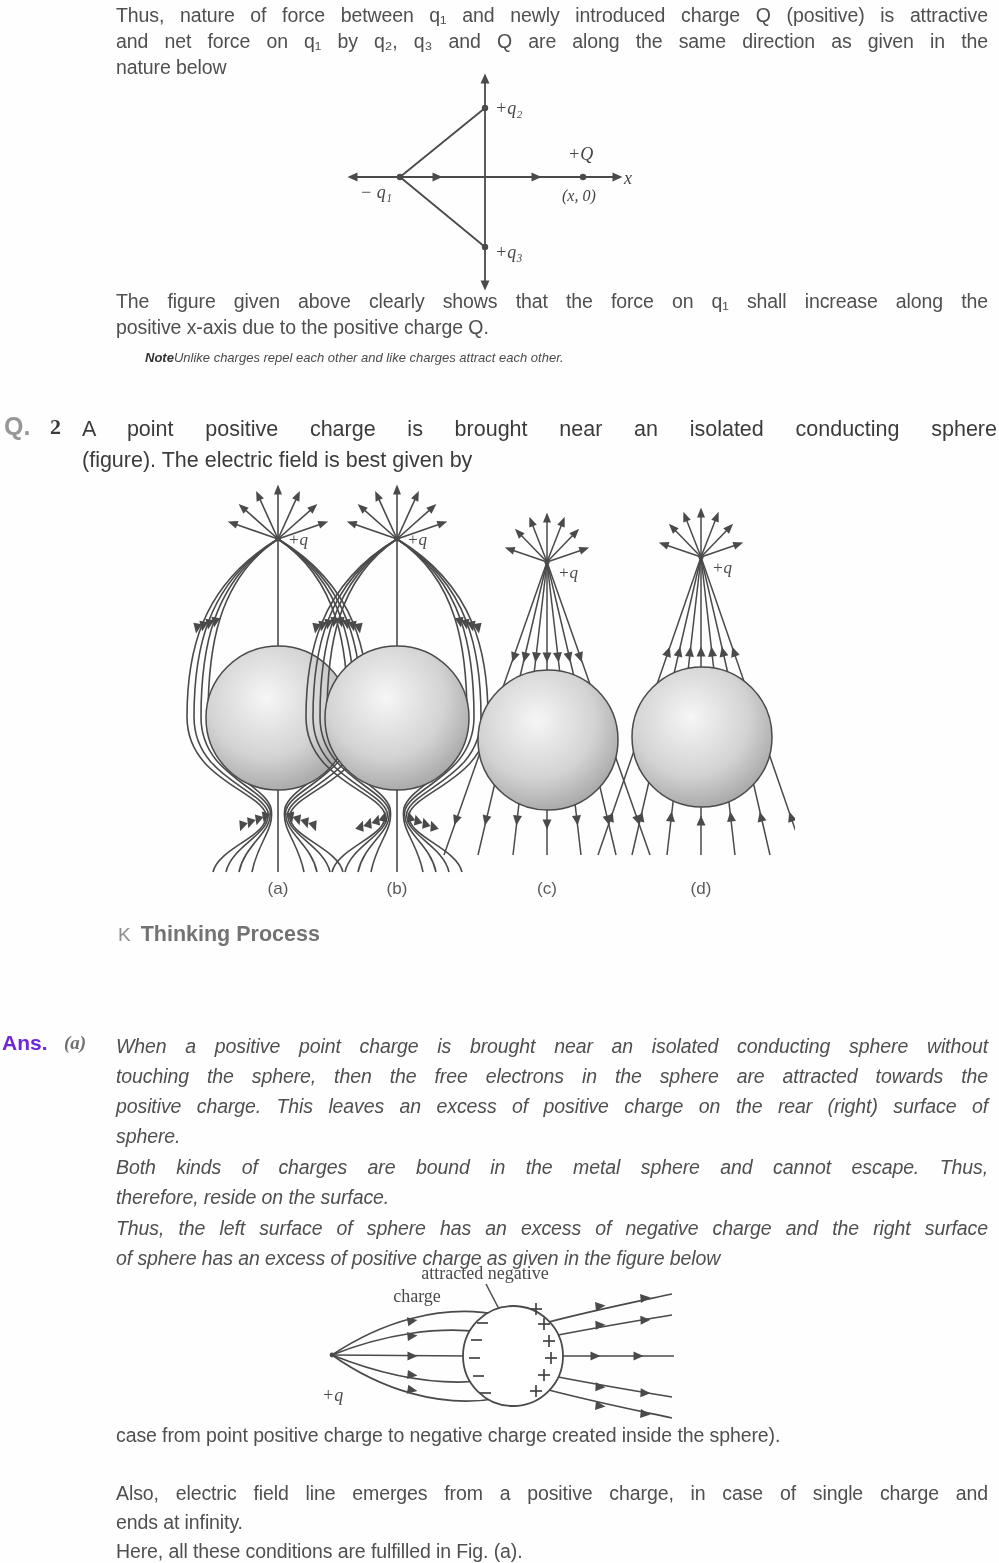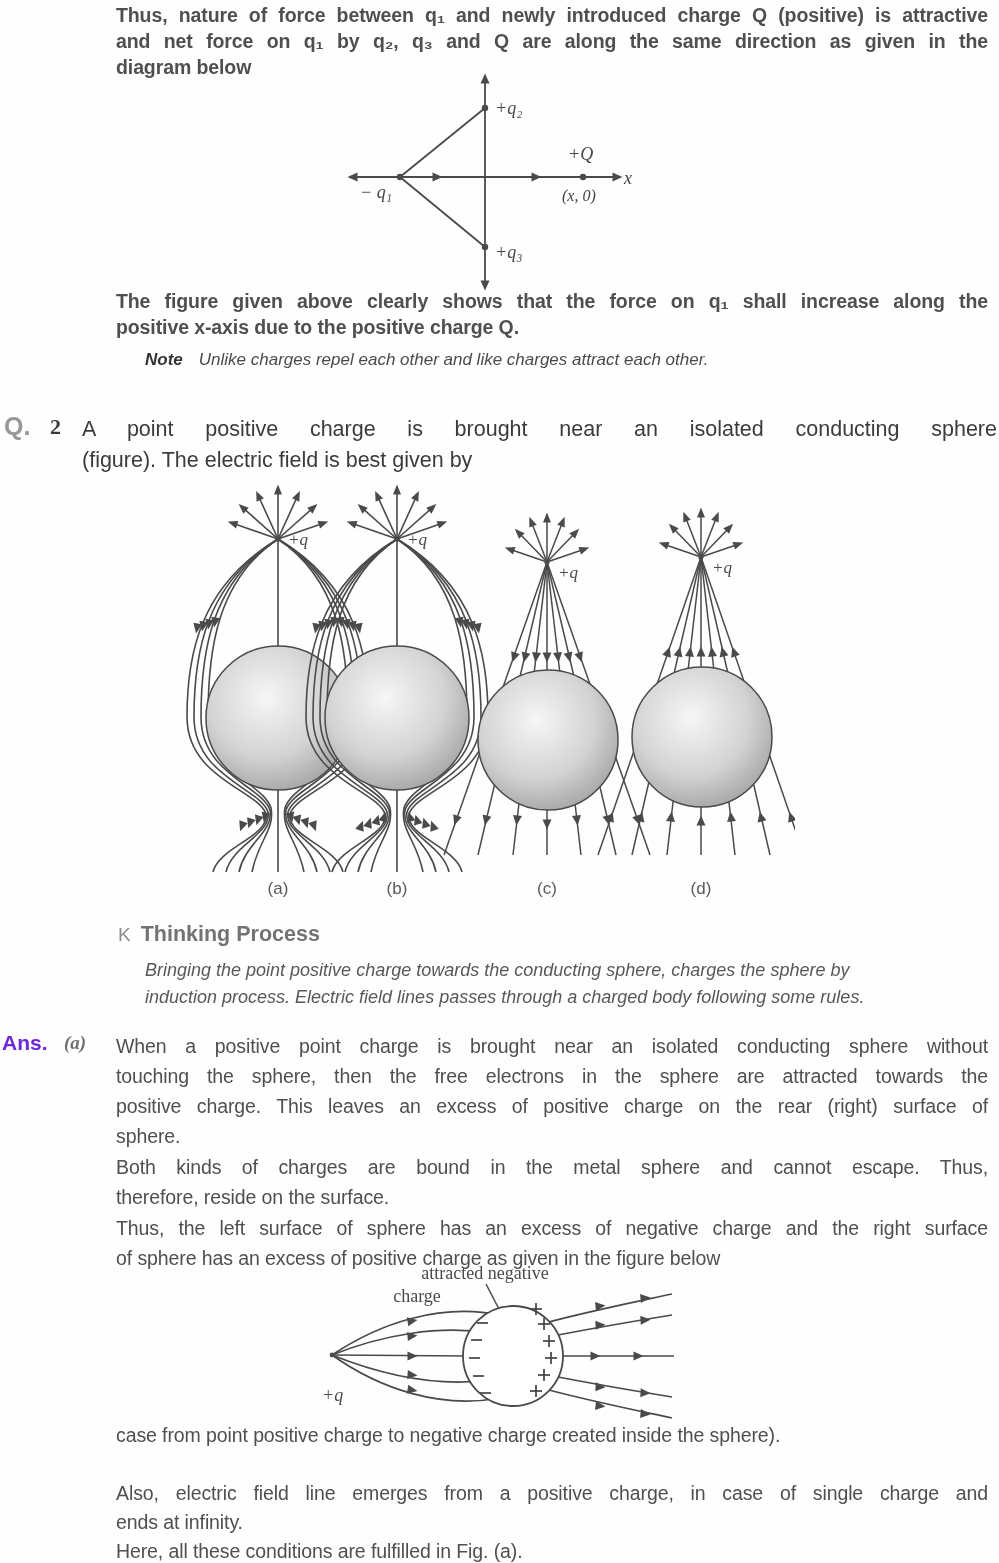--- a/index.html
+++ b/index.html
@@ -1,22 +1,22 @@
 <!DOCTYPE html>
 <html><head>
 <meta charset="utf-8">
 <style>
   html,body{margin:0;padding:0;background:#ffffff;}
   .page{position:relative;width:999px;height:1563px;background:#fefefe;overflow:hidden;
         font-family:"Liberation Sans","DejaVu Sans",sans-serif;color:#4f4f4f;}
   .tb{position:absolute;left:116px;width:872px;font-size:19.5px;color:#4f4f4f;letter-spacing:-0.1px;}
-  .lh26{line-height:26px;font-weight:bold;} .lh27{line-height:27px;} .lh29{line-height:29px;} .lh30{line-height:30px;}
+  .lh26{line-height:26px;} .lh27{line-height:27px;} .lh29{line-height:29px;} .lh30{line-height:30px;font-style:italic;}
   .jl{text-align:justify;text-align-last:justify;}
   .ll{text-align:left;}
-  .noterow{position:absolute;left:145px;top:350px;font-size:17px;font-style:italic;color:#4a4a4a;display:flex;gap:16px;}
+  .noterow{position:absolute;left:145px;top:350px;font-size:13px;font-style:italic;color:#4a4a4a;display:flex;}
   .noterow .nlab{font-weight:bold;color:#333;}
   .qlab{position:absolute;left:4px;top:412px;font-size:25px;font-weight:bold;color:#979797;}
   .qnum{position:absolute;left:50px;top:414px;font-size:22px;font-weight:bold;color:#3a3a3a;
         font-family:"Liberation Serif","DejaVu Serif",serif;}
   .qtext{position:absolute;left:82px;top:414px;width:915px;font-size:21.5px;line-height:31px;color:#3b3b3b;}
   .thinkrow{position:absolute;left:118px;top:922px;display:flex;align-items:baseline;gap:10px;}
   .thinkicon{font-size:19px;color:#8d8d8d;}
   .thinktitle{font-size:21.5px;font-weight:bold;color:#737373;}
   .thinklines{position:absolute;left:145px;top:957px;width:805px;font-size:18px;font-style:italic;color:#585858;}
   .anslab{position:absolute;left:2px;top:1031px;font-size:21px;font-weight:bold;color:#6d28d9;}
@@ -27,21 +27,21 @@
   .svglabel{font-family:"Liberation Sans","DejaVu Sans",sans-serif;}
 </style>
 </head>
 <body>
 
 <div class="page">
 
   <div class="tb lh26" style="top:2px;">
     <div class="jl">Thus, nature of force between q₁ and newly introduced charge Q (positive) is attractive</div>
     <div class="jl">and net force on q₁ by q₂, q₃ and Q are along the same direction as given in the</div>
-    <div class="ll">diagram below</div>
+    <div class="ll">nature below</div>
   </div>
 
   <svg style="left:340px;top:70px;" width="310" height="225" viewBox="0 0 310 225">
     <defs>
       <path id="tri1" d="M0,5.5 L-4.5,-4.5 L4.5,-4.5 Z" fill="#4a4a4a"></path>
     </defs>
     <g stroke="#4a4a4a" stroke-width="1.8" fill="none">
       <line x1="145" y1="12" x2="145" y2="212"></line>
       <line x1="16" y1="107" x2="274" y2="107"></line>
       <line x1="60" y1="107" x2="145" y2="38"></line>
@@ -260,24 +260,20 @@
       <circle cx="517" cy="255" r="70" fill="url(#sph)" stroke="#4a4a4a" stroke-width="1.5"></circle>
       <circle cx="516" cy="75" r="2.6" fill="#4a4a4a"></circle>
       <text x="527" y="91" font-size="17" font-style="italic" fill="#4a4a4a">+q</text>
       <text x="516" y="412" text-anchor="middle" font-size="17" fill="#5a5a5a" class="svglabel">(d)</text>
     </g>
   </svg>
 
   <div class="thinkrow">
     <span class="thinkicon">K</span>
     <span class="thinktitle">Thinking Process</span>
-  </div>
-  <div class="thinklines lh27">
-    <div class="ll">Bringing the point positive charge towards the conducting sphere, charges the sphere by</div>
-    <div class="ll">induction process. Electric field lines passes through a charged body following some rules.</div>
   </div>
 
   <div class="anslab">Ans.</div>
   <div class="ansopt">(a)</div>
 
   <div class="tb lh30" style="top:1031px;">
     <div class="jl">When a positive point charge is brought near an isolated conducting sphere without</div>
     <div class="jl">touching the sphere, then the free electrons in the sphere are attracted towards the</div>
     <div class="jl">positive charge. This leaves an excess of positive charge on the rear (right) surface of</div>
     <div class="ll">sphere.</div>

